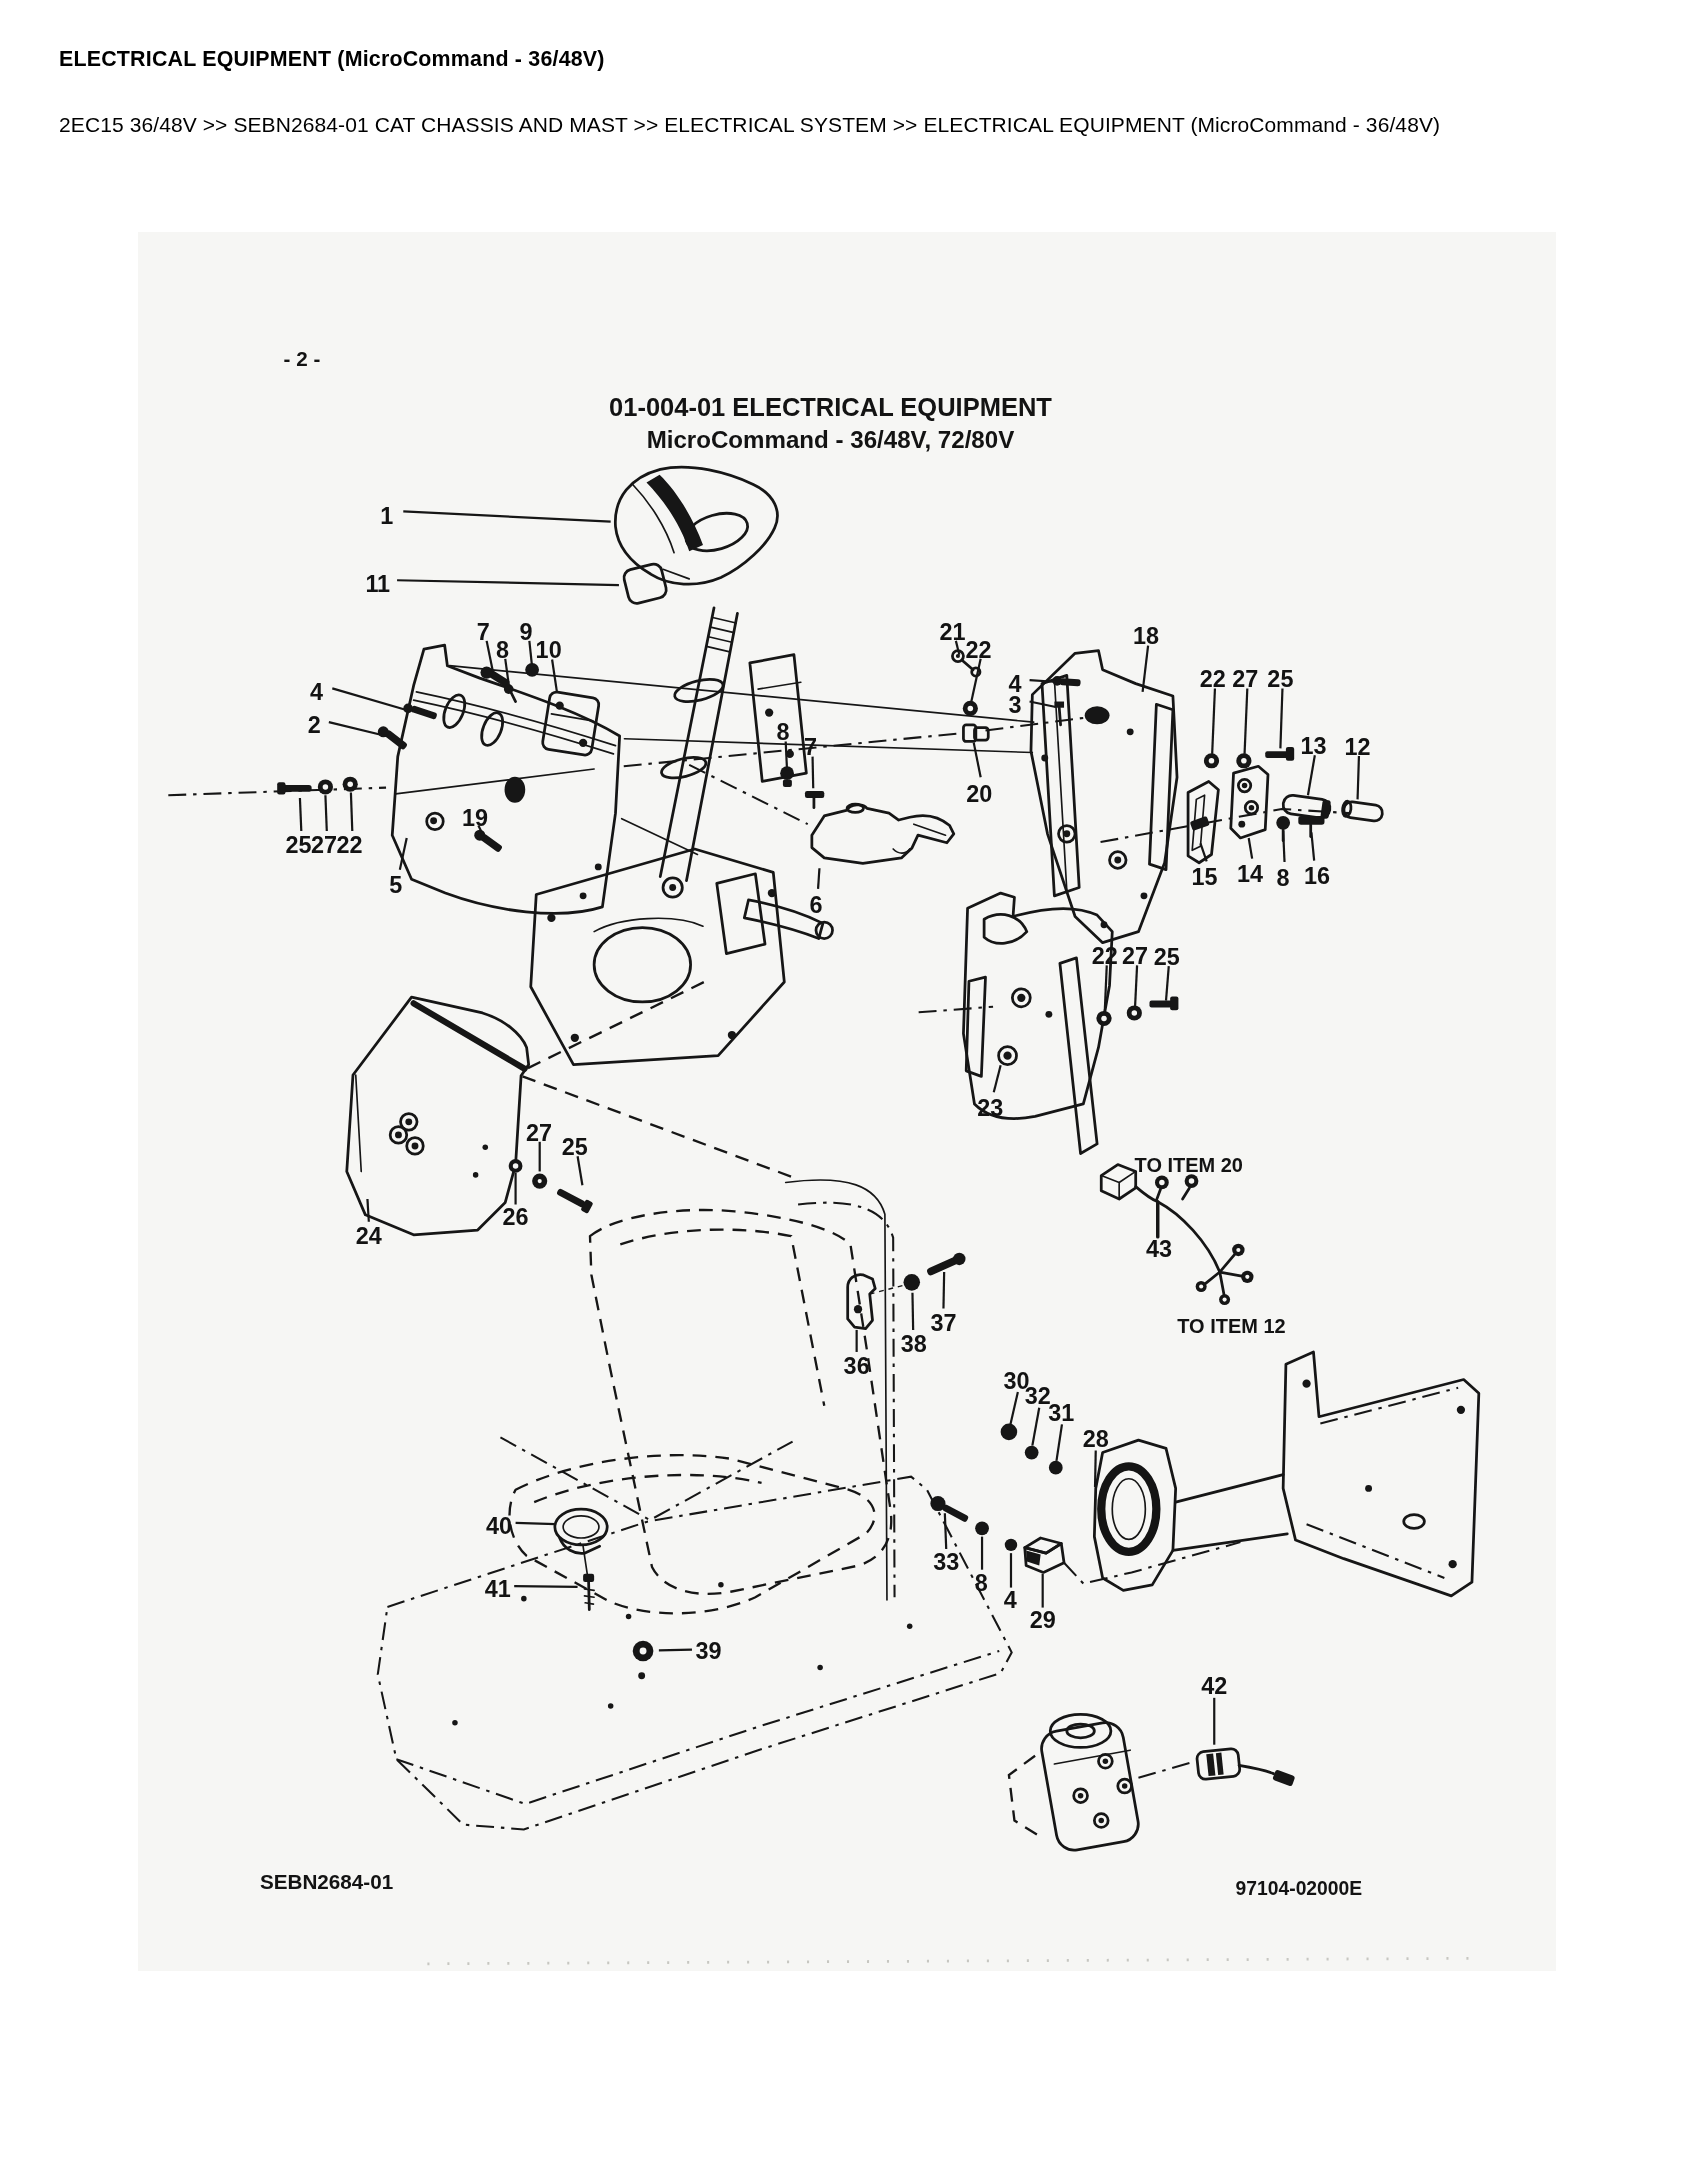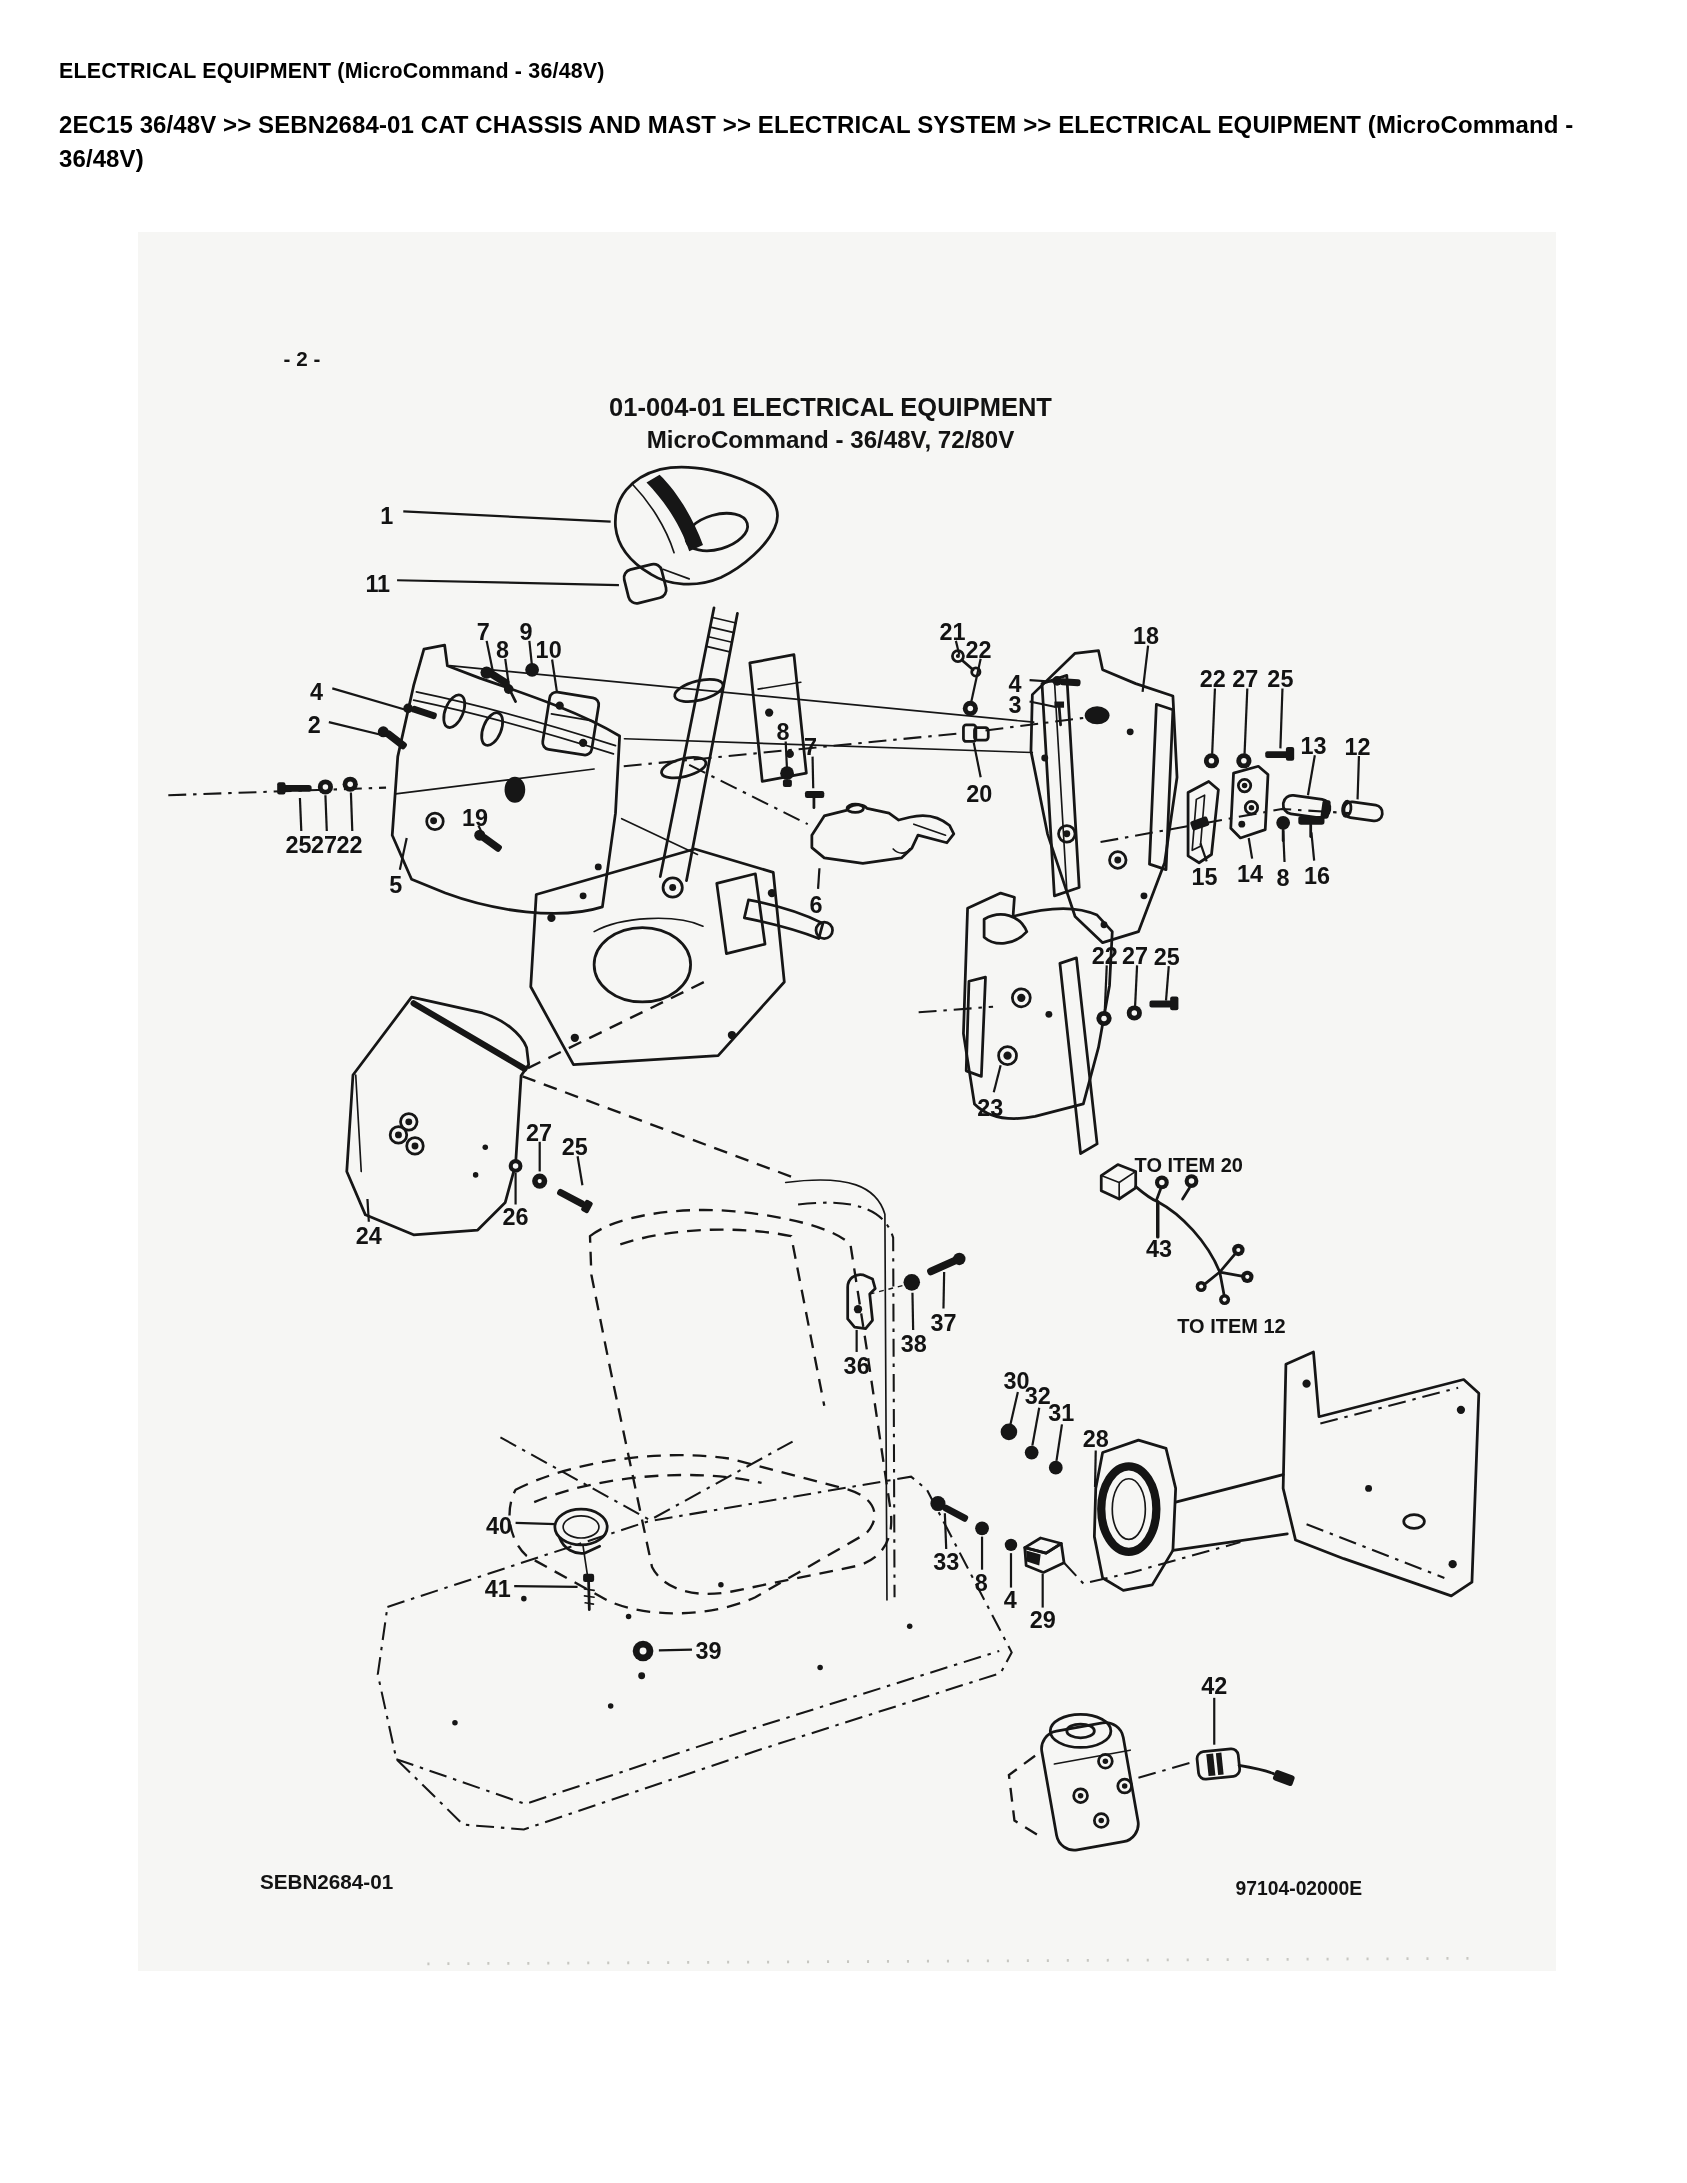--- a/index.html
+++ b/index.html
@@ -1,18 +1,18 @@
 <!DOCTYPE html>
 <html style="font-size:11px"><head>
 <meta charset="utf-8">
 <style>
   html,body{margin:0;padding:0;background:#ffffff;}
   body{width:1687px;height:2183px;position:relative;font-family:"Liberation Sans",sans-serif;color:#000;}
-  .hdr{position:absolute;left:59px;top:59px;font-size:21.4px;font-weight:700;letter-spacing:0.2px;}
-  .crumb{position:absolute;left:59px;top:108px;width:1585px;font-size:24px;font-weight:700;line-height:34px;letter-spacing:0.1px;}
+  .hdr{position:absolute;left:59px;top:47px;font-size:21.4px;font-weight:700;letter-spacing:0.2px;}
+  .crumb{position:absolute;left:59px;top:108px;width:1585px;font-size:21px;font-weight:400;line-height:34px;letter-spacing:0.1px;}
   .scan{position:absolute;left:138px;top:232px;width:1418px;height:1739px;background:#f6f6f4;}
   svg{position:absolute;inset:0;width:100%;height:100%;}
   .ln{fill:none;stroke:#161616;stroke-width:4;stroke-linecap:round;stroke-linejoin:round;}
   .lnf{fill:none;stroke:#161616;stroke-width:2.4;stroke-linecap:round;stroke-linejoin:round;}
   .w9{stroke-width:9;} .w5{stroke-width:5;}
   .blk{fill:#161616;stroke:none;}
   .wh{fill:#f6f6f4;stroke:none;}
   .dsh{fill:none;stroke:#161616;stroke-width:3.4;stroke-dasharray:20 13;}
   .dshf{fill:none;stroke:#161616;stroke-width:2;stroke-dasharray:7 7;}
   .ddot{fill:none;stroke:#161616;stroke-width:3;stroke-dasharray:26 10 5 10;}

